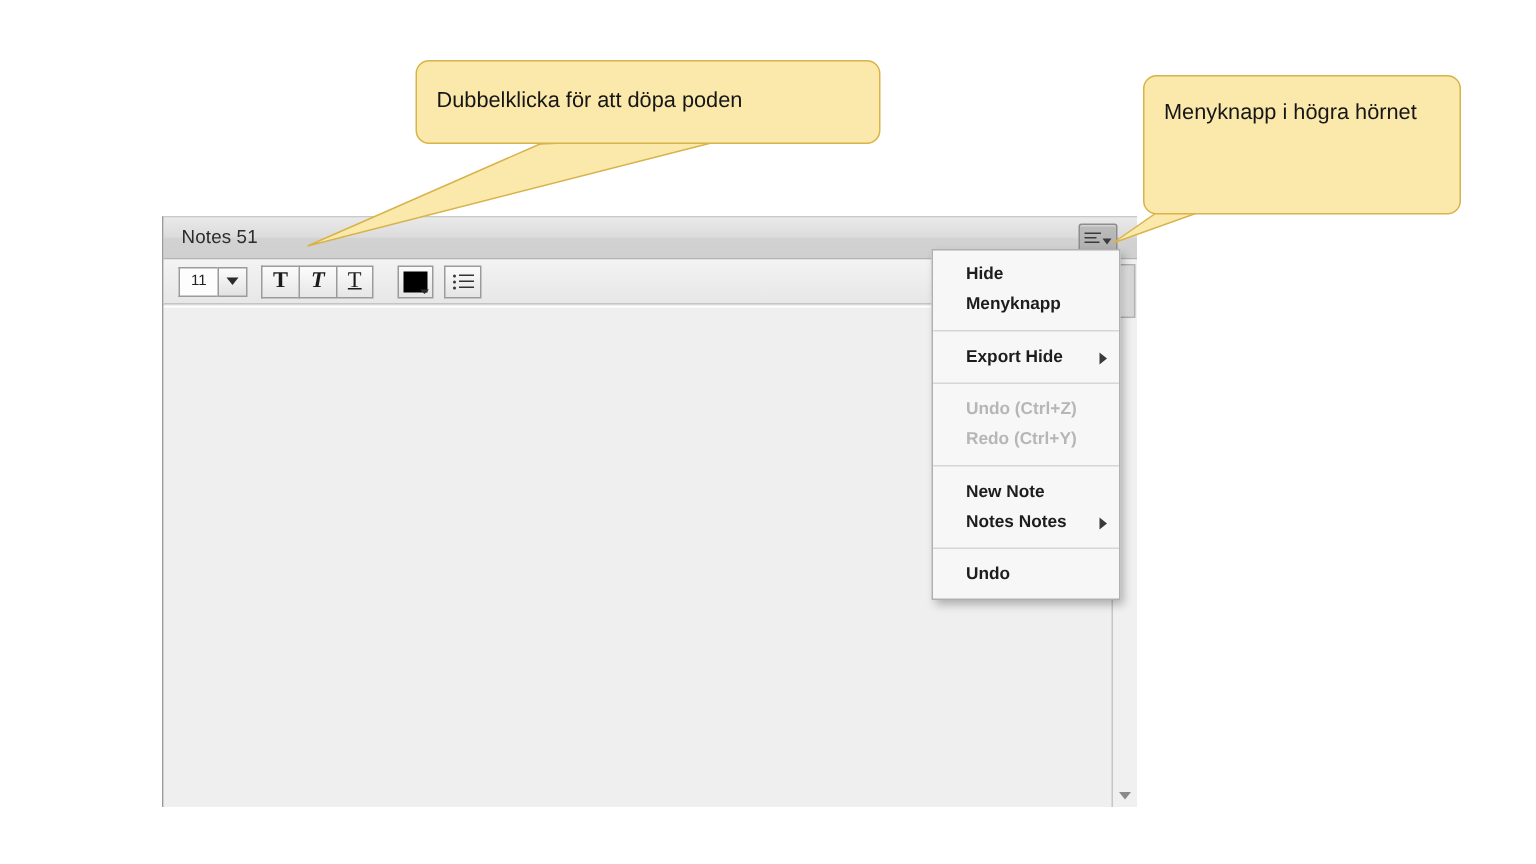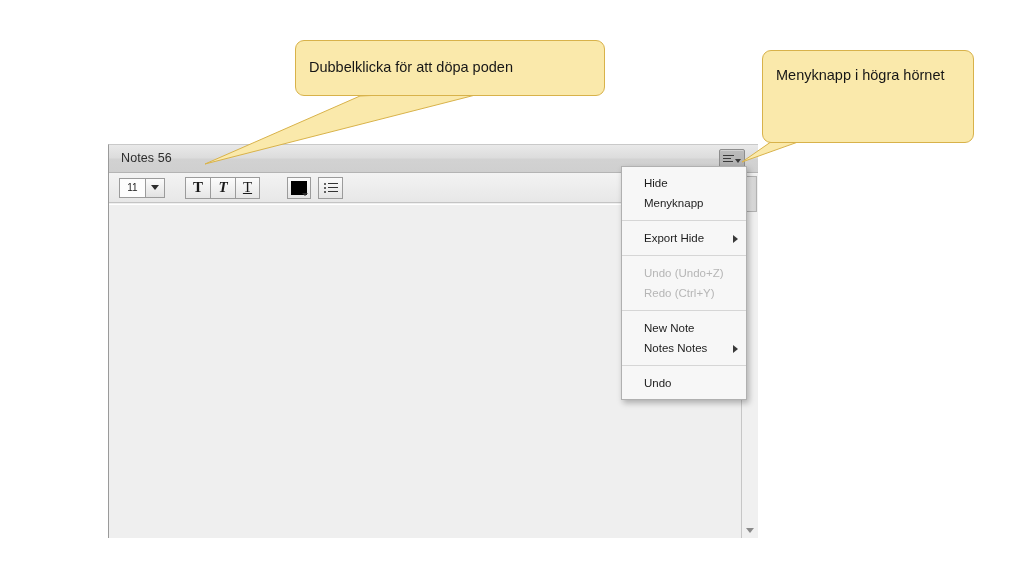--- a/index.html
+++ b/index.html
@@ -59,21 +59,21 @@
 
   
   .toolbar{
     position:relative;height:30px;
     background:linear-gradient(to bottom,#f3f3f3 0%,#e7e7e7 100%);
     border-bottom:1px solid #c4c4c4;
     display:flex;align-items:center;
     padding-left:10px;
     box-sizing:border-box;
   }
-  .tgroup{display:flex;margin-right:20px;}
+  .tgroup{display:flex;margin-right:9px;}
   .fontsize-field{
     width:26px;height:20px;
     background:#fdfdfd;border:1px solid #9b9b9b;
     border-right:none;
     font-size:10px;color:#222;
     display:flex;align-items:center;justify-content:center;
     box-sizing:border-box;
   }
   .fontsize-drop{
     width:20px;height:20px;
@@ -171,20 +171,21 @@
     z-index:40;
   }
   .ctx-item{
     position:relative;
     height:20px;
     line-height:20px;
     padding-left:22px;padding-right:30px;
     font-size:11.5px;
     color:#1d1d1d;
     white-space:nowrap;
+    font-weight:bold;
   }
   .ctx-item.disabled{color:#b6b6b6;}
   .ctx-sep{
     height:1px;background:#d6d6d6;
     margin:7px 0 7px 0;
   }
   .sub-arrow{
     position:absolute;right:8px;top:7px;
     width:0;height:0;
     border-top:4px solid transparent;border-bottom:4px solid transparent;
@@ -199,40 +200,40 @@
     border-radius:9px;
     box-sizing:border-box;
     z-index:60;
   }
   .callout .co-text{
     font-size:14.5px;
     color:#161616;
     line-height:21px;
   }
   #callout-rename{
-    left:295px;top:40px;width:310px;height:56px;
+    left:277px;top:40px;width:310px;height:56px;
   }
   #callout-rename .co-text{padding:16px 0 0 13px;}
   #callout-menu{
     left:762px;top:50px;width:212px;height:93px;
   }
   #callout-menu .co-text{padding:14px 0 0 13px;}
 
   .tail{position:absolute;z-index:59;}
   .tail svg{display:block;}
 </style>
 </head>
 <body>
 
 <div class="stage">
 
   <div class="app-window">
 
     <div class="titlebar">
-      <div class="title-text">Notes 56</div>
+      <div class="title-text">Notes 51</div>
       <div class="menu-button">
         <div class="mb-lines">
             <i></i>
             <i></i>
             <i></i>
           </div>
         <div class="mb-caret"></div>
       </div>
     </div>
 
@@ -290,21 +291,21 @@
 
     <div>
       <div class="ctx-item">
         <span>Export Hide</span>
         <span class="sub-arrow"></span>
       </div>
     </div>
     <div class="ctx-sep"></div>
 
     <div>
-      <div class="ctx-item disabled">Undo (Undo+Z)</div>
+      <div class="ctx-item disabled">Undo (Ctrl+Z)</div>
       <div class="ctx-item disabled">Redo (Ctrl+Y)</div>
     </div>
     <div class="ctx-sep"></div>
 
     <div>
       <div class="ctx-item">New Note</div>
       <div class="ctx-item">
         <span>Notes Notes</span>
         <span class="sub-arrow"></span>
       </div>

